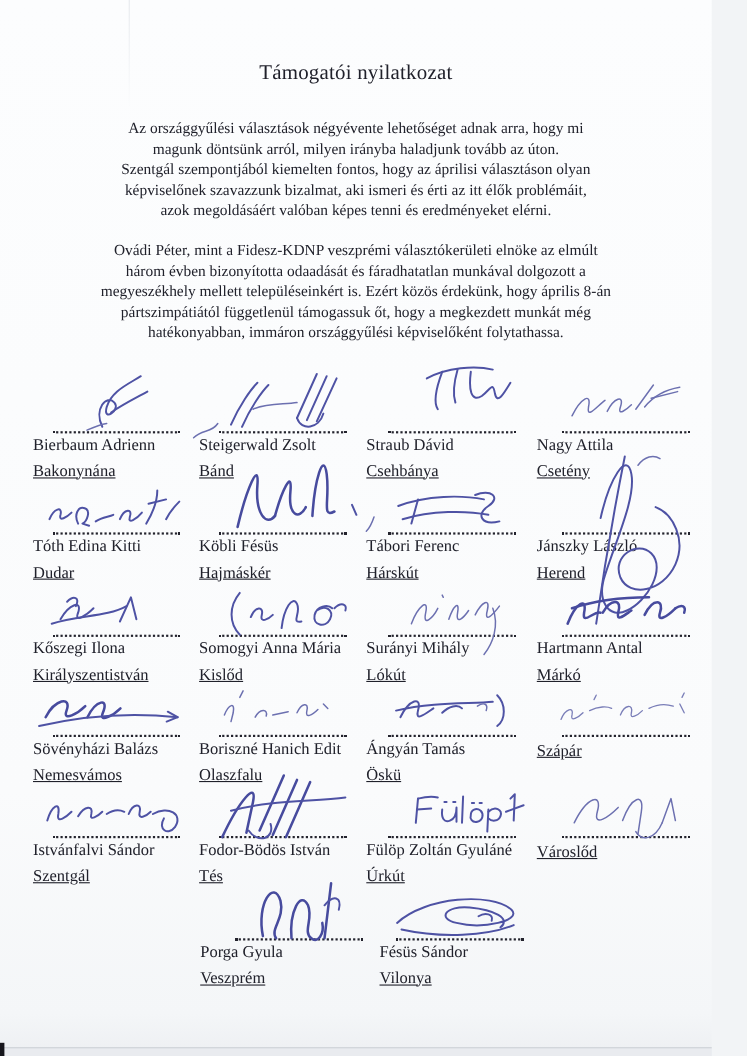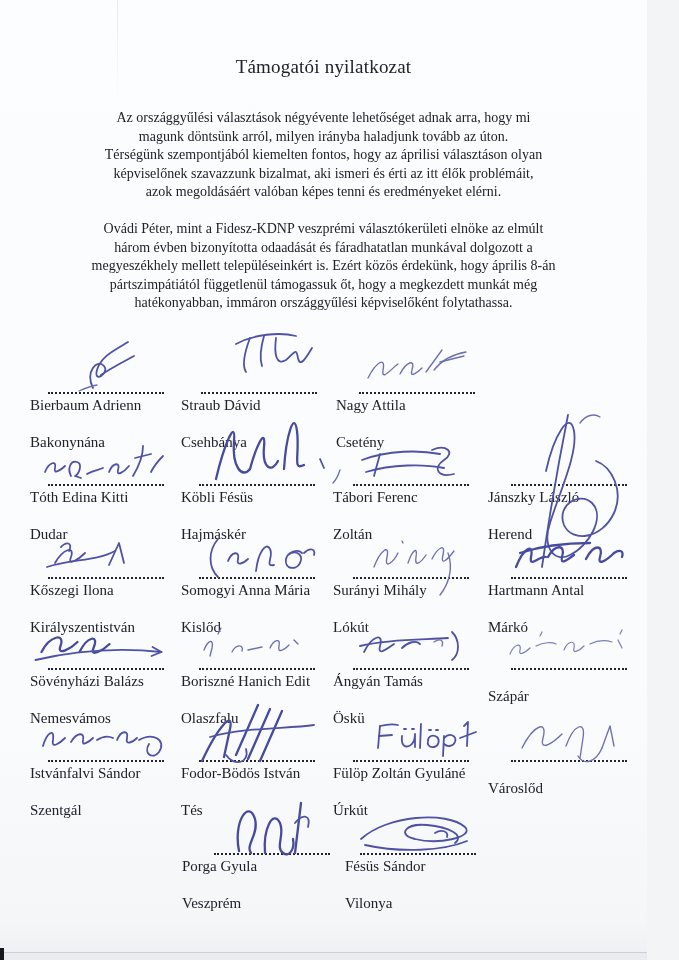--- a/index.html
+++ b/index.html
@@ -33,42 +33,42 @@
   .c1{width:151px}.c2{width:152px}.c3{width:155px}.c4{width:161px}
   .cellA{position:absolute;left:182px;width:180px;}
   .cellB{position:absolute;left:345px;width:145px;}
   .sigzone{position:relative;height:56px;}
   svg.sig{position:absolute;left:50%;transform:translateX(-50%);bottom:-6px;overflow:visible;z-index:3;}
   svg.sig.tall{bottom:-6px;}
   svg.sig.huge{bottom:-96px;}
   svg.sig.deep{bottom:-12px;}
   .dots{width:116px;margin:0 auto;height:0;border-bottom:2.6px dotted #23232d;position:relative;z-index:1;}
   .nm{position:relative;z-index:1;font-size:15px;line-height:19.5px;margin-top:2px;}
-  .nm.town{margin-top:17px;}
+  .nm.town{margin-top:4px;text-decoration:underline;}
 
   .ink{fill:none;stroke:#4e52a4;stroke-width:1.8;stroke-linecap:round;stroke-linejoin:round;}
   .bold{stroke-width:2.3;stroke:#474b9e;}
   .thin{stroke-width:1.35;stroke:#6c70b0;}
   .faint{stroke-width:1.2;stroke:#7a7eb8;}
 
   .bottom-band{position:absolute;left:0;right:0;bottom:0;height:7px;background:#e9ebef;border-top:1px solid #ccd0d6;}
   .corner-mark{position:absolute;left:0;bottom:0;width:4px;height:12px;background:#16161c;}
 </style>
 </head>
 <body>
 
 <div class="page">
   <div class="crease"></div>
 
   <h1 class="title">Támogatói nyilatkozat</h1>
 
   <div class="para p1">
     <div class="ln">Az országgyűlési választások négyévente lehetőséget adnak arra, hogy mi</div>
     <div class="ln">magunk döntsünk arról, milyen irányba haladjunk tovább az úton.</div>
-    <div class="ln">Térségünk szempontjából kiemelten fontos, hogy az áprilisi választáson olyan</div>
+    <div class="ln">Szentgál szempontjából kiemelten fontos, hogy az áprilisi választáson olyan</div>
     <div class="ln">képviselőnek szavazzunk bizalmat, aki ismeri és érti az itt élők problémáit,</div>
     <div class="ln">azok megoldásáért valóban képes tenni és eredményeket elérni.</div>
   </div>
 
   <div class="para p2">
     <div class="ln">Ovádi Péter, mint a Fidesz-KDNP veszprémi választókerületi elnöke az elmúlt</div>
     <div class="ln">három évben bizonyította odaadását és fáradhatatlan munkával dolgozott a</div>
     <div class="ln">megyeszékhely mellett településeinkért is. Ezért közös érdekünk, hogy április 8-án</div>
     <div class="ln">pártszimpátiától függetlenül támogassuk őt, hogy a megkezdett munkát még</div>
     <div class="ln">hatékonyabban, immáron országgyűlési képviselőként folytathassa.</div>
@@ -79,20 +79,37 @@
       <div class="sigzone">
         <svg class="sig" width="150" height="70" viewBox="0 0 150 70">
           <path class="ink" d="M62,60 C54,44 66,30 73,38 C79,45 62,56 66,42 C70,28 84,22 97,14"></path>
           <path class="ink" d="M70,47 C80,40 92,34 103,28"></path>
           <path class="ink thin" d="M48,63 C55,60 60,58 66,57"></path>
         </svg>
       </div>
       <div class="dots"></div>
       <div class="nm">Bierbaum Adrienn</div>
       <div class="nm town">Bakonynána</div>
+    </div>
+    <div class="cell c2">
+      <div class="sigzone">
+        <svg class="sig" width="150" height="70" viewBox="0 0 150 70">
+          <path class="ink" d="M28,58 C36,40 46,26 52,20"></path>
+          <path class="ink" d="M38,60 C46,42 56,28 62,22"></path>
+          <path class="ink thin" d="M48,44 C62,38 76,40 88,38"></path>
+          <path class="ink" d="M88,52 L106,12"></path>
+          <path class="ink" d="M97,54 L115,14"></path>
+          <path class="ink" d="M106,55 L124,16"></path>
+          <path class="ink" d="M88,52 C92,64 108,62 112,48"></path>
+          <path class="ink thin" d="M-6,70 C2,62 10,66 16,57"></path>
+        </svg>
+      </div>
+      <div class="dots"></div>
+      <div class="nm">Steigerwald Zsolt</div>
+      <div class="nm town">Bánd</div>
     </div>
     <div class="cell c3">
       <div class="sigzone">
         <svg class="sig" width="150" height="70" viewBox="0 0 150 70">
           <path class="ink" d="M52,16 C70,6 96,4 112,8"></path>
           <path class="ink" d="M66,10 C60,26 58,38 62,44"></path>
           <path class="ink" d="M80,8 C76,22 76,32 78,38"></path>
           <path class="ink" d="M92,10 C90,26 92,38 102,32 C110,26 112,18 114,30 C116,40 122,30 128,20"></path>
         </svg>
       </div>
@@ -151,21 +168,21 @@
         <svg class="sig" width="150" height="70" viewBox="0 0 150 70">
           <path class="ink thin" d="M4,50 C2,56 0,60 -3,63"></path>
           <path class="ink" d="M26,40 C52,30 84,30 104,34"></path>
           <path class="ink" d="M30,52 C56,44 88,44 108,48"></path>
           <path class="ink" d="M44,34 L38,56"></path>
           <path class="ink" d="M96,30 C110,24 120,32 108,40 C96,48 102,58 118,54"></path>
         </svg>
       </div>
       <div class="dots"></div>
       <div class="nm">Tábori Ferenc</div>
-      <div class="nm town">Zoltán</div>
+      <div class="nm town">Hárskút</div>
     </div>
     <div class="cell c4">
       <div class="sigzone">
         <svg class="sig huge" width="170" height="175" viewBox="0 0 170 175">
           <path class="ink" d="M62,66 C70,30 86,4 90,26 C94,48 76,86 66,118 C58,142 70,158 86,150 C104,142 122,112 108,98 C96,86 72,100 80,120 C88,138 118,134 130,108 C140,86 128,62 112,56"></path>
           <path class="ink" d="M84,10 C74,60 64,120 58,162"></path>
           <path class="ink thin" d="M96,18 C102,10 110,8 116,12"></path>
         </svg>
       </div>
       <div class="dots"></div>

